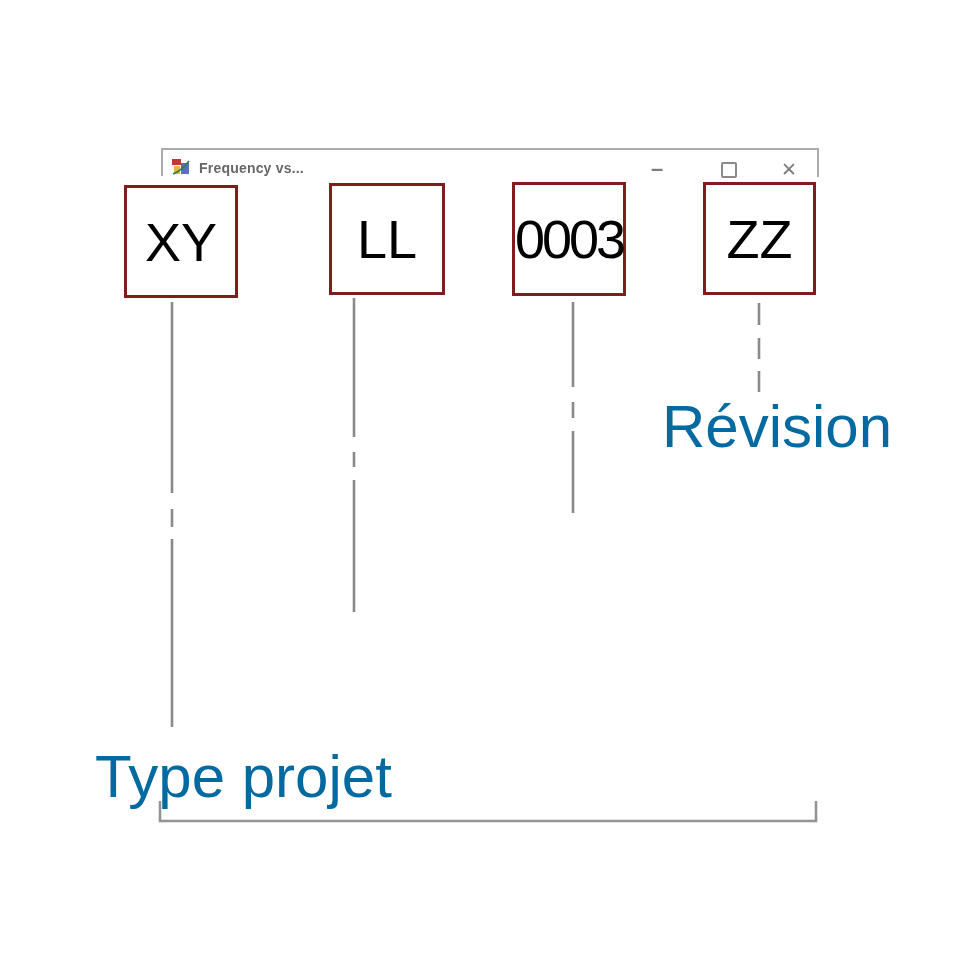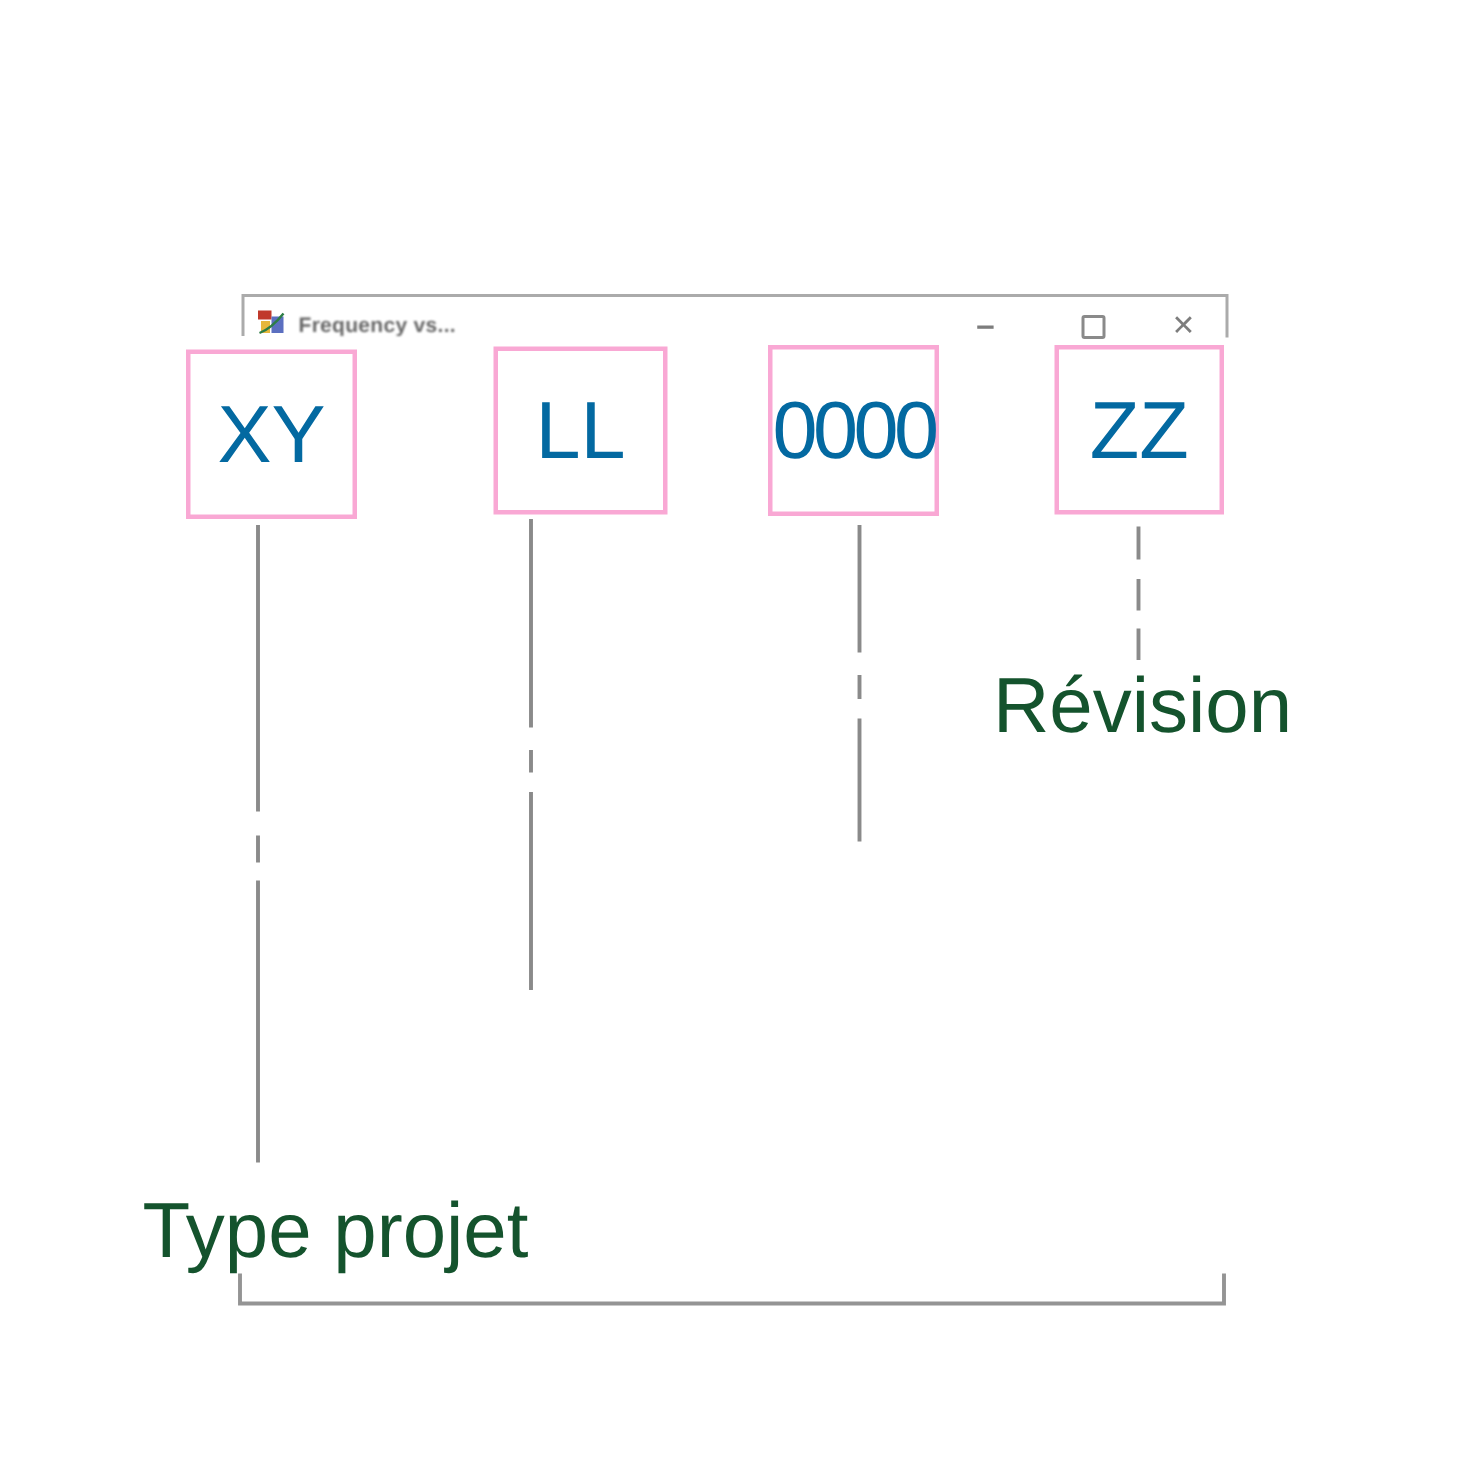--- a/index.html
+++ b/index.html
@@ -3,21 +3,21 @@
 <meta charset="utf-8">
 <style>
   html, body { margin: 0; padding: 0; }
   body {
     width: 980px; height: 980px;
     background: #ffffff;
     font-family: "Liberation Sans", sans-serif;
     overflow: hidden;
     position: relative;
   }
-  .stage { position: absolute; inset: 0; margin-top: 48px; }
+  .stage { position: absolute; inset: 0; }
 
   
   .chrome-svg, .lines-svg {
     position: absolute; left: 0; top: 0;
     pointer-events: none;
   }
   .app-icon { position: absolute; left: 171px; top: 157px; width: 20px; height: 20px; filter: blur(0.4px); }
   .win-title {
     position: absolute; left: 199px; top: 160px;
     font-size: 14px; font-weight: 700; color: #565656;
@@ -30,35 +30,35 @@
   }
   .btn-min { left: 644px; top: 156px; width: 26px; height: 26px; font-size: 22px; font-weight: 700; }
   .btn-max { left: 716px; top: 157px; width: 26px; height: 26px; }
   .btn-max .max-square { width: 12px; height: 12px; border: 2px solid #8a8a8a; border-radius: 2px; }
   .btn-close { left: 776px; top: 156px; width: 26px; height: 26px; font-size: 19px; }
 
   
   .dbox {
     position: absolute;
     box-sizing: border-box;
-    border: 3px solid #f9a8d4;
+    border: 3px solid #7f1d1d;
     background: #ffffff;
     display: flex; align-items: center; justify-content: center;
-    font-size: 54px; color: #0369a1;
+    font-size: 54px; color: #000000;
   }
   .dbox.b-xy   { left: 124px; top: 185px; width: 114px; height: 113px; }
   .dbox.b-ll   { left: 329px; top: 183px; width: 116px; height: 112px; }
   .dbox.b-0000 { left: 512px; top: 182px; width: 114px; height: 114px; letter-spacing: -3px; }
   .dbox.b-zz   { left: 703px; top: 182px; width: 113px; height: 113px; text-align: right; }
 
   
   .dlabel {
     position: absolute;
-    font-size: 52px; line-height: 1;
-    color: #14532d; white-space: nowrap;
+    font-size: 60px; line-height: 1;
+    color: #0369a1; white-space: nowrap;
     letter-spacing: 0px;
   }
   .l-code     { left: 95px;  top: 747px; }
   .l-type     { left: 262px; top: 630px; }
   .l-plan     { left: 438px; top: 512px; }
   .l-revision { left: 662px; top: 397px; }
 </style>
 </head>
 <body>
 
@@ -97,21 +97,21 @@
     <path d="M160 801 L160 821 L816 821 L816 801" fill="none" stroke="#949494" stroke-width="2.6"></path>
   </svg>
 
   <div class="dbox b-xy">
     <span>XY</span>
   </div>
   <div class="dbox b-ll">
     <span>LL</span>
   </div>
   <div class="dbox b-0000">
-    <span>0000</span>
+    <span>0003</span>
   </div>
   <div class="dbox b-zz">
     <span>ZZ</span>
   </div>
 
   <div class="dlabel l-revision">Révision</div>
   <div class="dlabel l-code">Type projet</div>
 
 </div>
 

